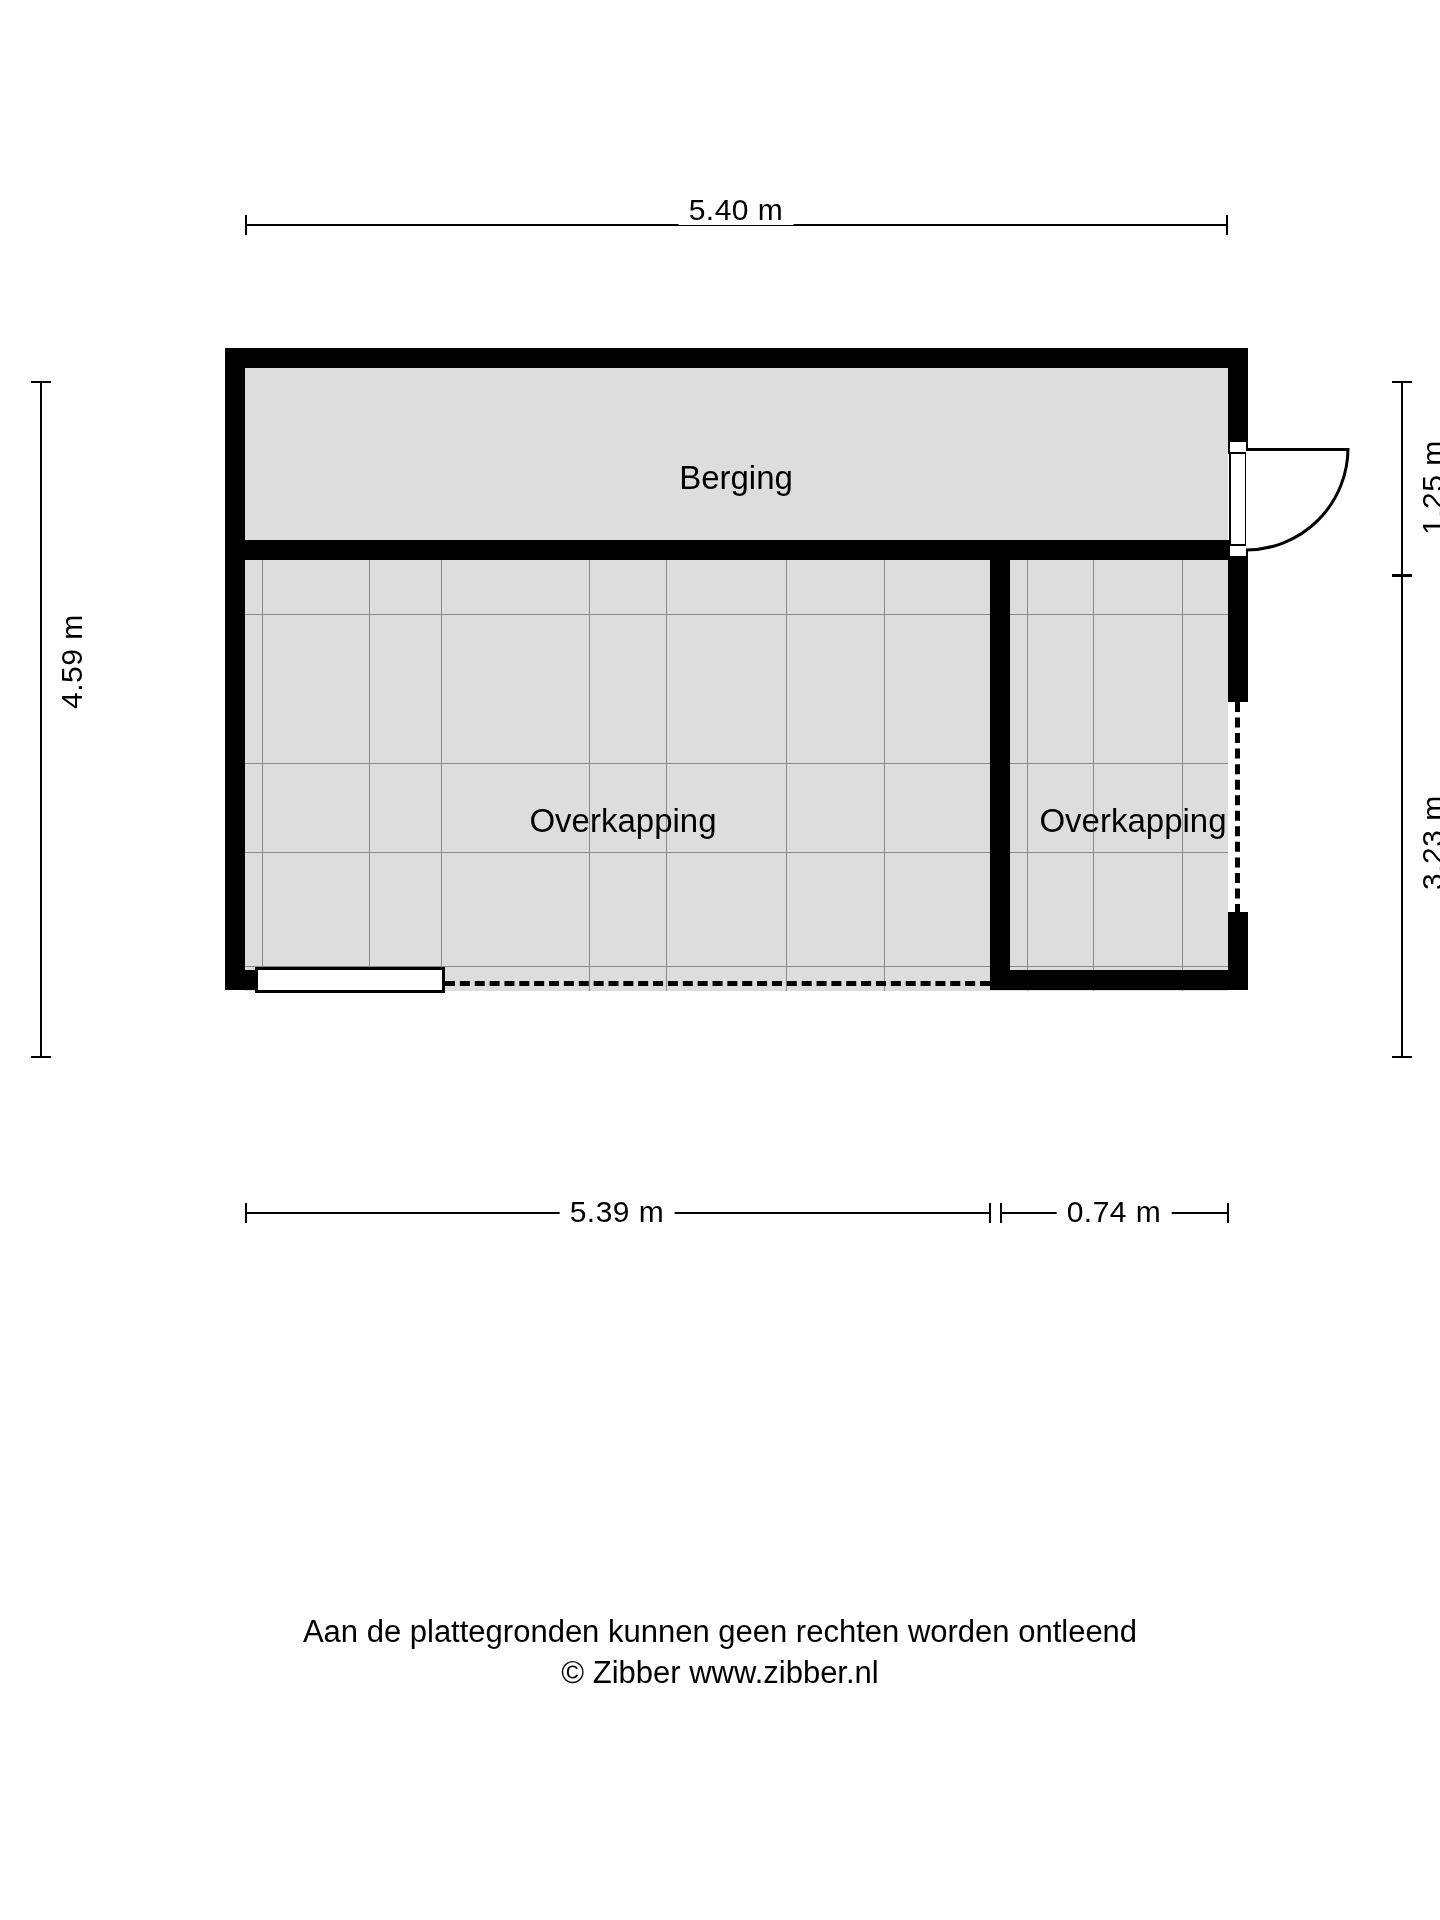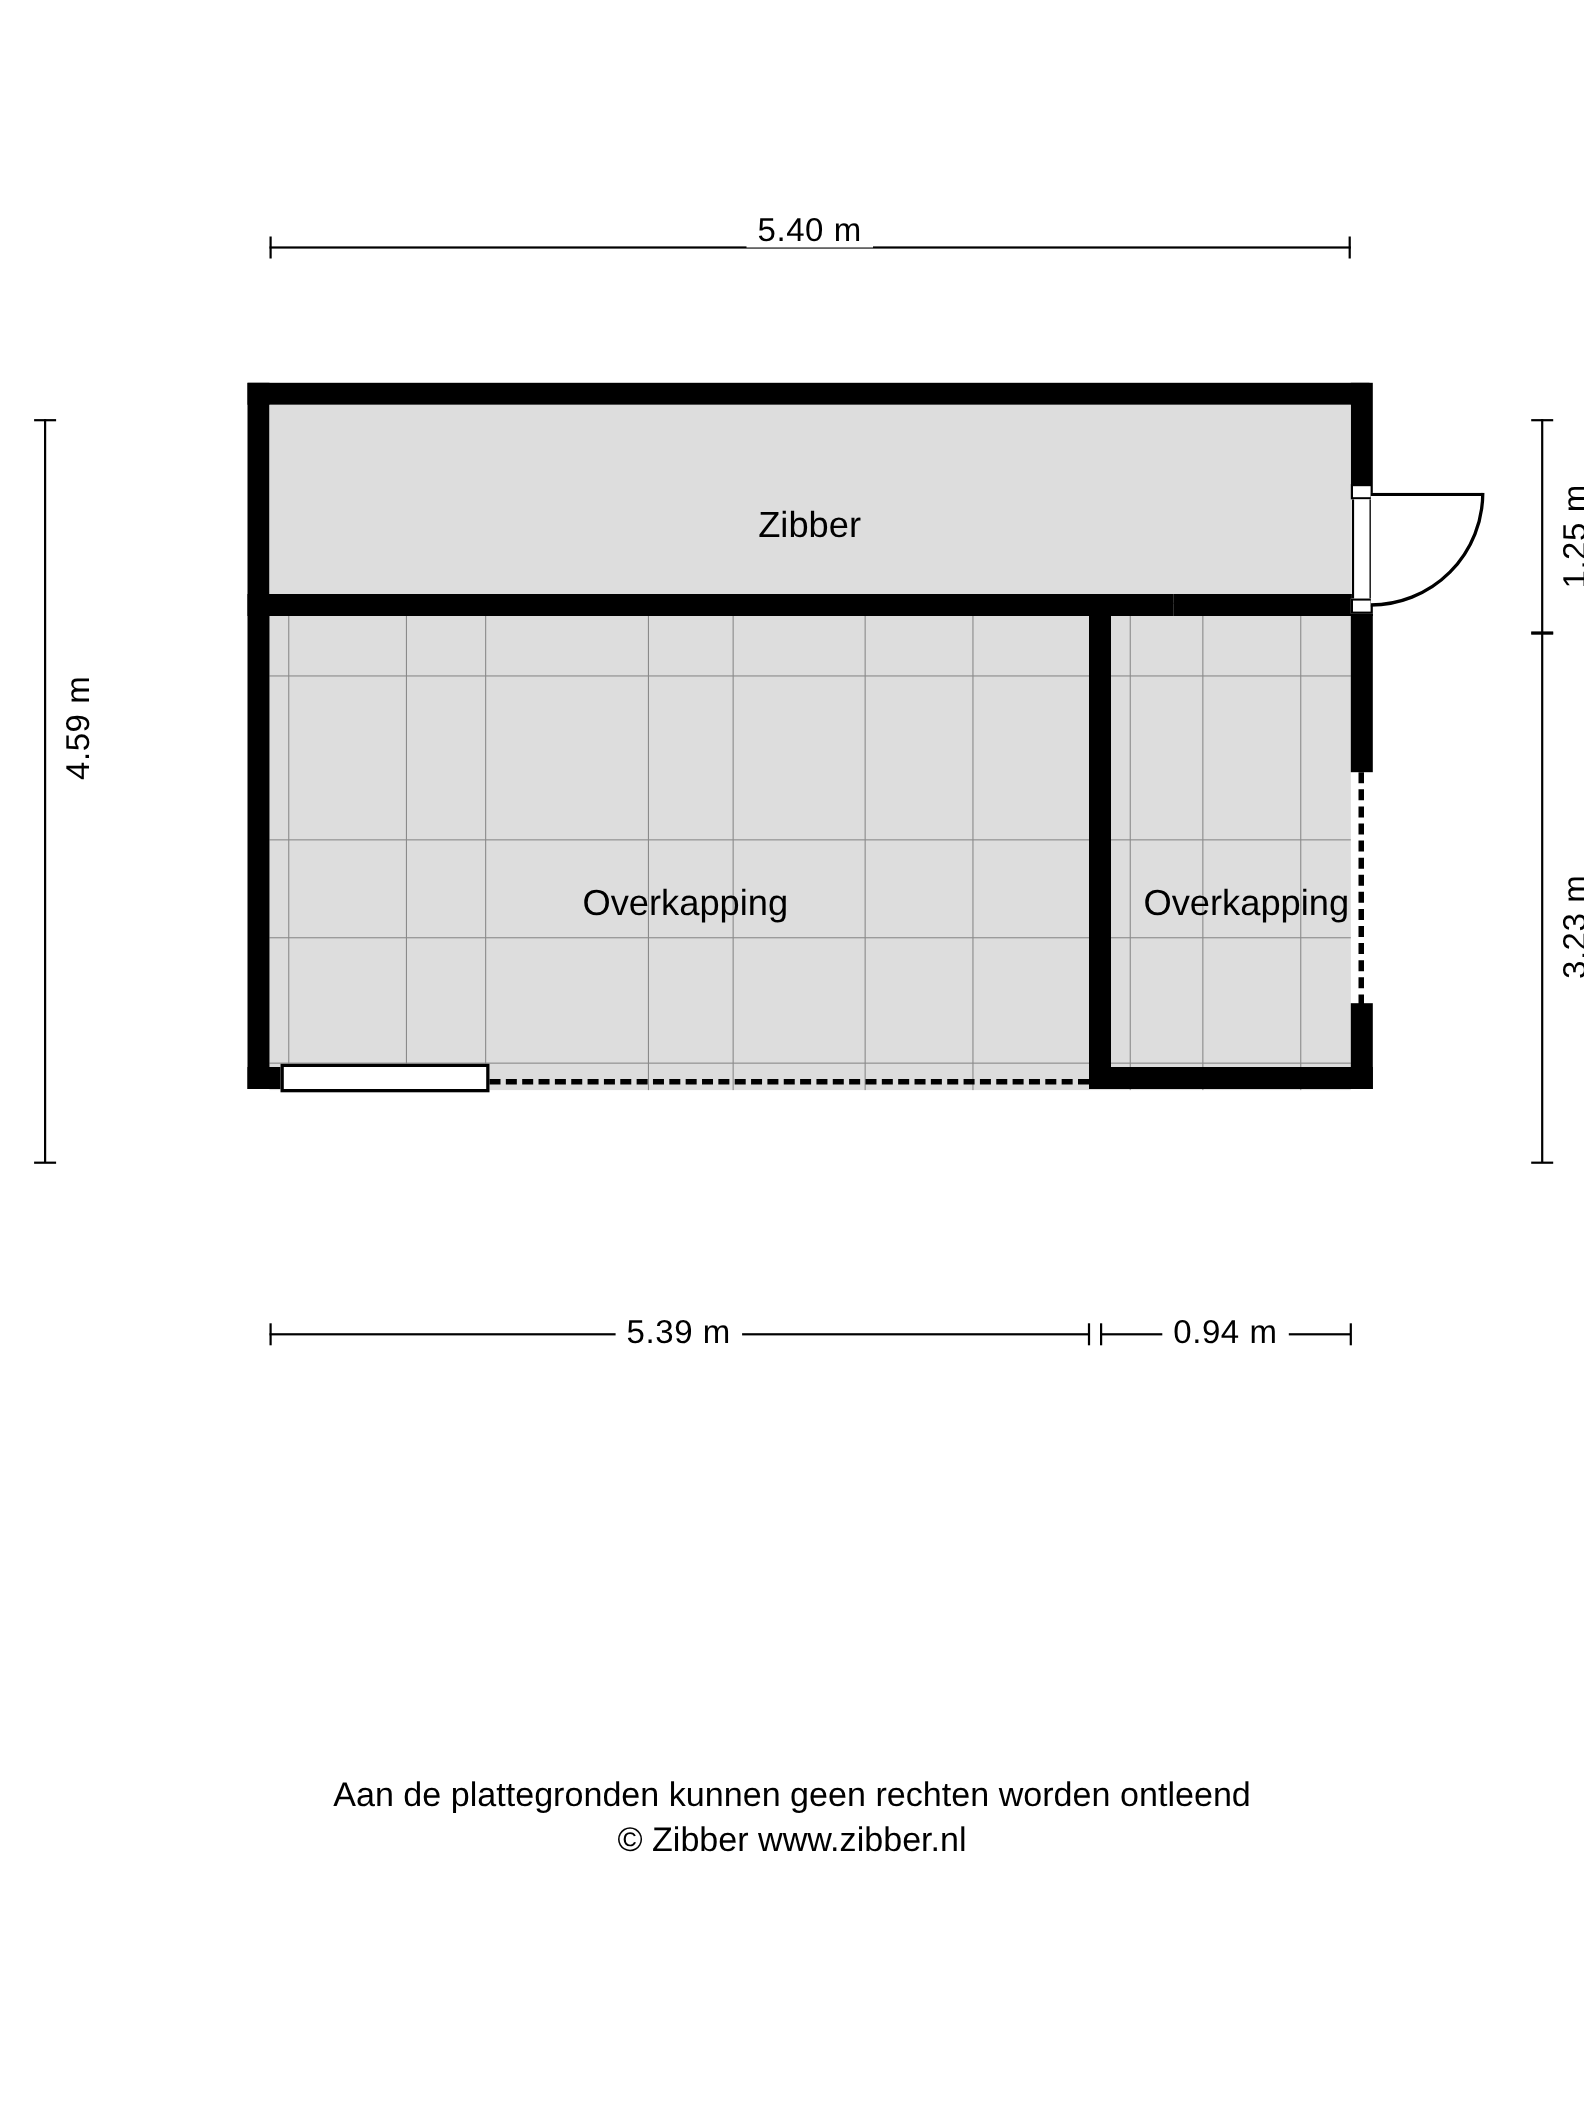--- a/index.html
+++ b/index.html
@@ -234,38 +234,38 @@
         <line x1="0" y1="1.5" x2="102" y2="1.5" stroke="#000000" stroke-width="3"></line>
       </svg>
     </div>
 
     <div class="window" style="left:255px; top:967px; width:190px; height:26px;"></div>
 
     <div class="dash-h" style="left:445px; top:981px; width:545px;"></div>
 
     <div class="dash-v" style="left:1235px; top:702px; height:212px;"></div>
 
-    <div class="room-label" style="left:736px; top:477px; transform:translate(-50%,-50%);">Zibber</div>
+    <div class="room-label" style="left:736px; top:477px; transform:translate(-50%,-50%);">Berging</div>
     <div class="room-label" style="left:623px; top:820px; transform:translate(-50%,-50%);">Overkapping</div>
     <div class="room-label" style="left:1133px; top:820px; transform:translate(-50%,-50%);">Overkapping</div>
 
   </div>
 
   <div>
     <div class="dim-h" style="left:245px; top:1212px; width:745px;"></div>
     <div class="tick-v" style="left:245px; top:1203px;"></div>
     <div class="tick-v" style="left:989px; top:1203px;"></div>
     <div class="dim-label" style="left:617px; top:1212px; transform:translate(-50%,-50%);">5.39 m</div>
   </div>
 
   <div>
     <div class="dim-h" style="left:1000px; top:1212px; width:228px;"></div>
     <div class="tick-v" style="left:1000px; top:1203px;"></div>
     <div class="tick-v" style="left:1227px; top:1203px;"></div>
-    <div class="dim-label" style="left:1114px; top:1212px; transform:translate(-50%,-50%);">0.94 m</div>
+    <div class="dim-label" style="left:1114px; top:1212px; transform:translate(-50%,-50%);">0.74 m</div>
   </div>
 
   <div id="footer" style="top:1612px;">
     <div>Aan de plattegronden kunnen geen rechten worden ontleend</div>
     <div>© Zibber www.zibber.nl</div>
   </div>
 
 </div>
 
 </body></html>

